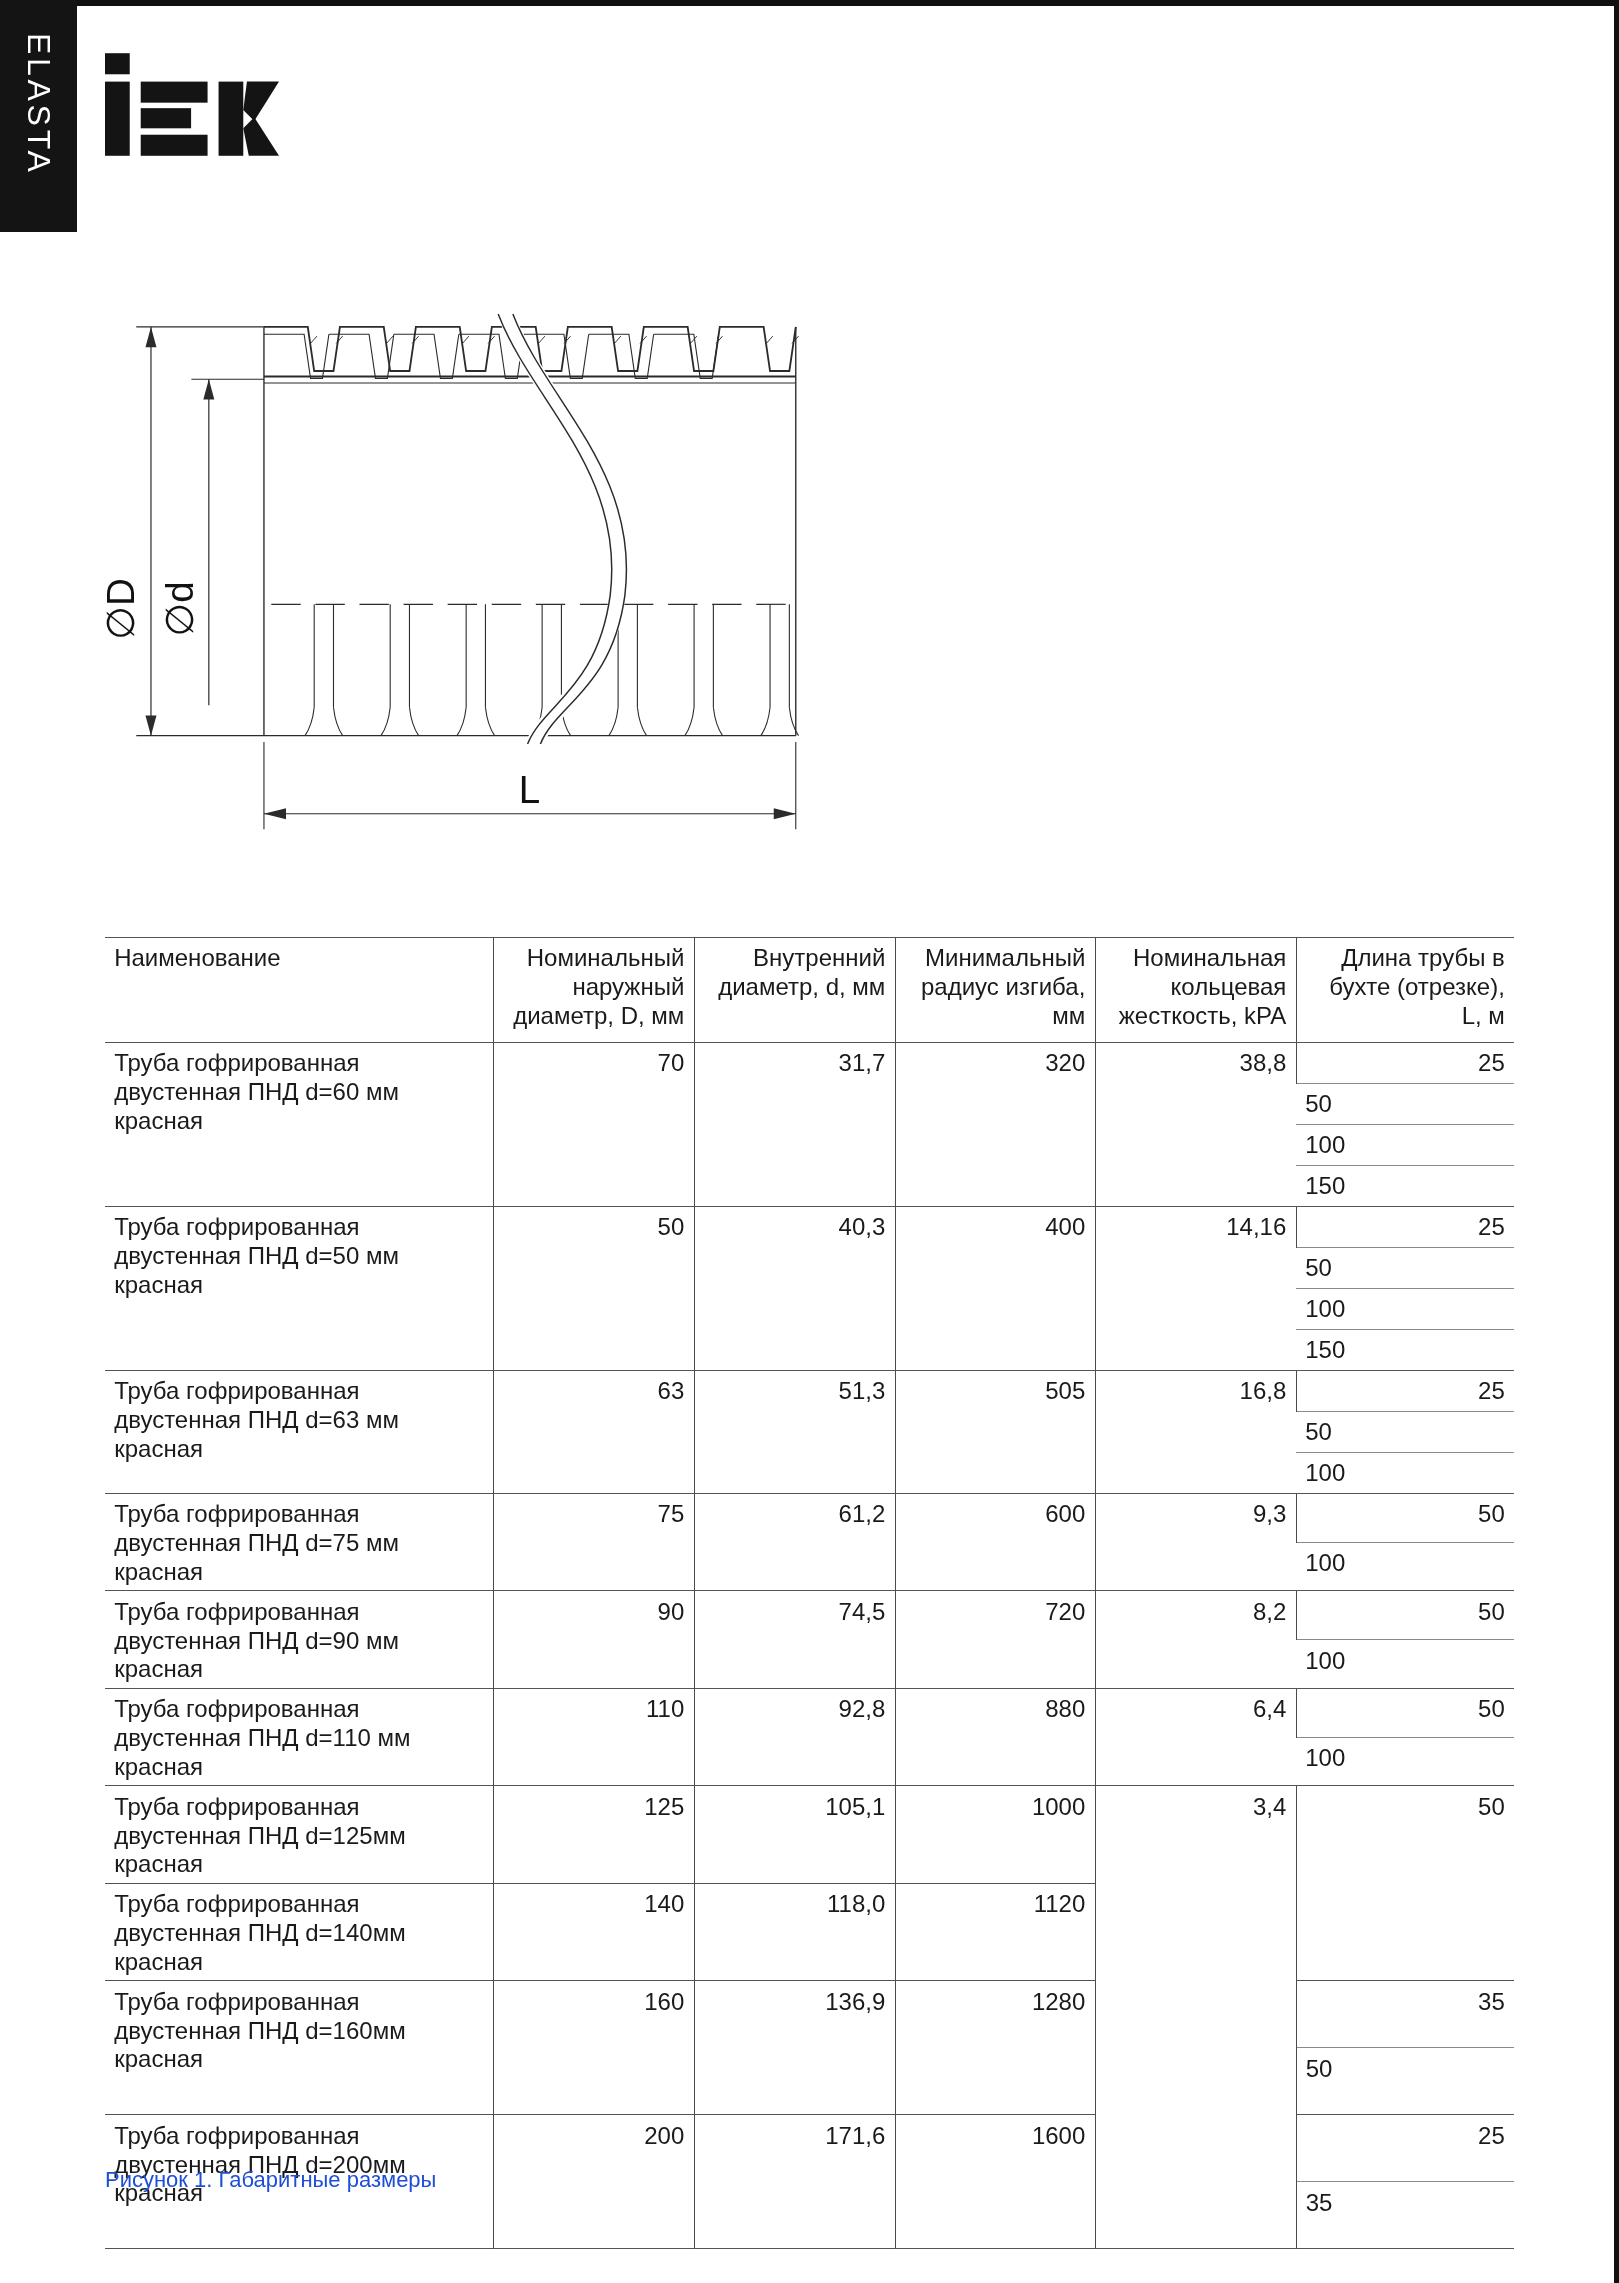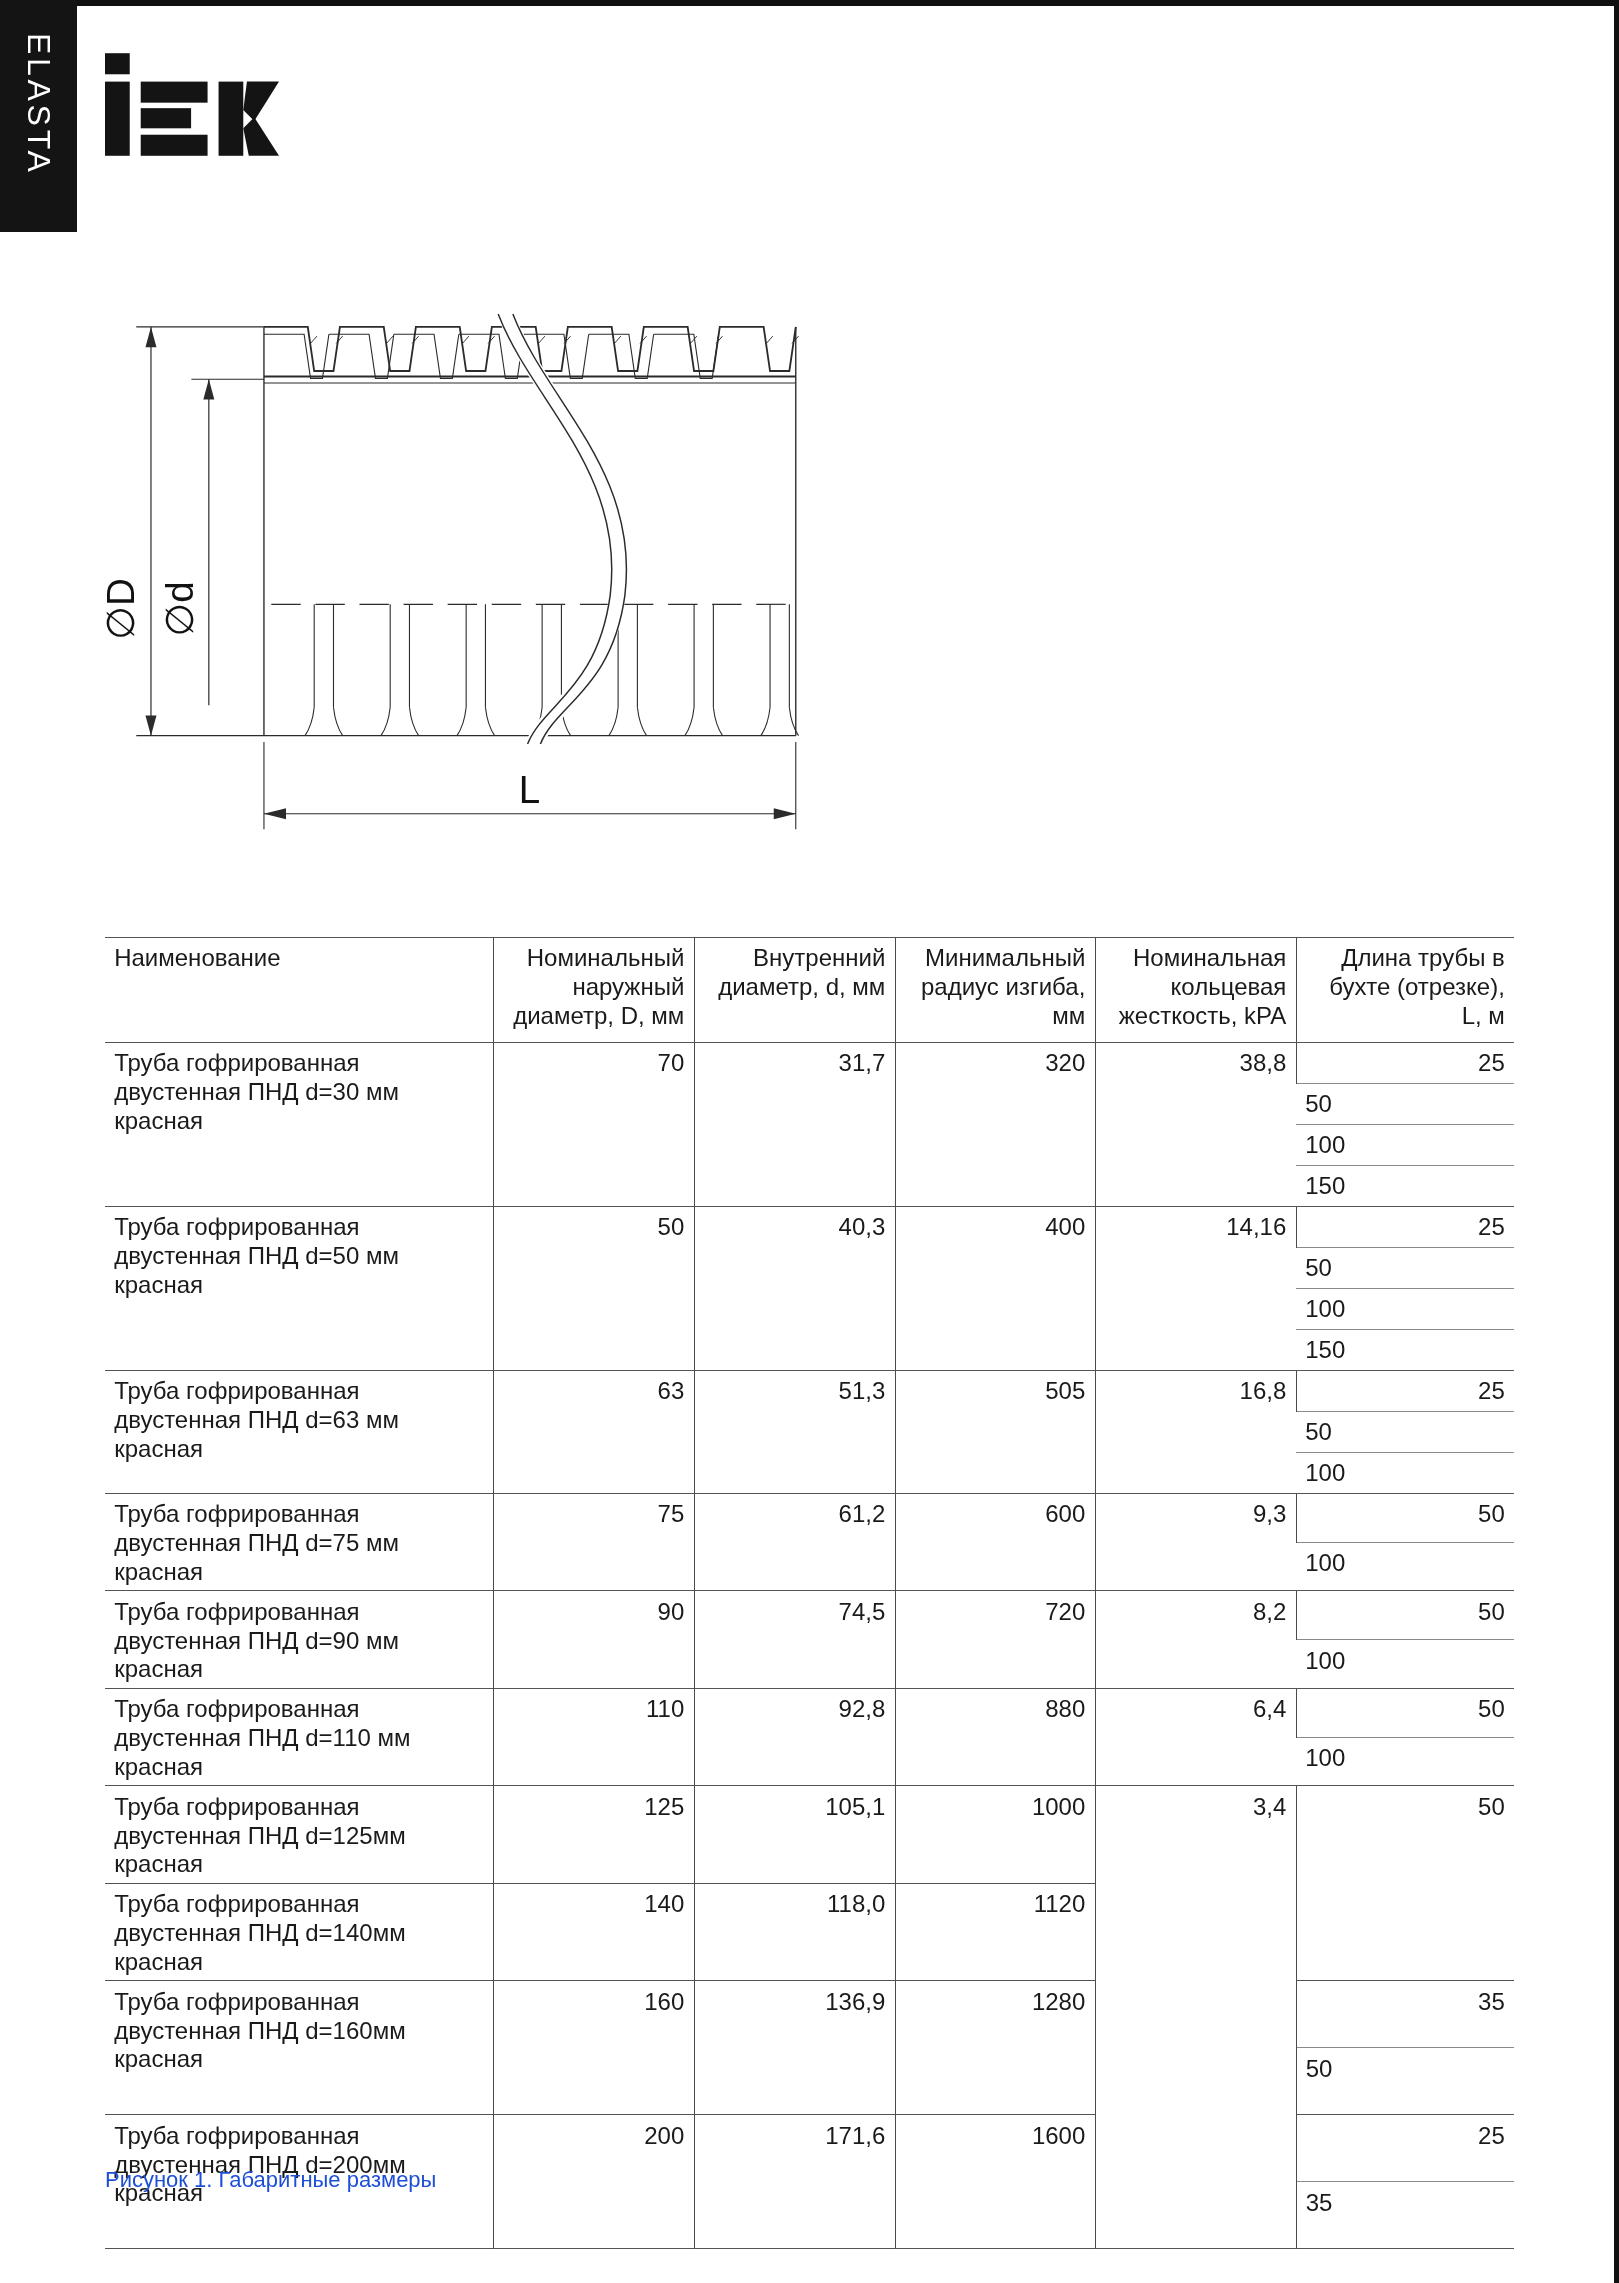--- a/index.html
+++ b/index.html
@@ -165,21 +165,21 @@
         <th>Номинальный наружный диаметр, D, мм</th>
         <th>Внутренний диаметр, d, мм</th>
         <th>Минимальный радиус изгиба, мм</th>
         <th>Номинальная кольцевая жесткость, kPA</th>
         <th>Длина трубы в бухте (отрезке), L, м</th>
       </tr>
     </thead>
     <tbody>
 
       <tr class="group-start" style="height:41px">
-        <td class="name-cell" rowspan="4">Труба гофрированная двустенная ПНД d=30 мм красная</td>
+        <td class="name-cell" rowspan="4">Труба гофрированная двустенная ПНД d=60 мм красная</td>
         <td rowspan="4">70</td>
         <td rowspan="4">31,7</td>
         <td rowspan="4">320</td>
         <td rowspan="4">38,8</td>
         <td class="len-cell">25</td>
       </tr>
       <tr style="height:41px">
           <td class="len-cell len-sub">50</td>
         </tr>
       <tr style="height:41px">

